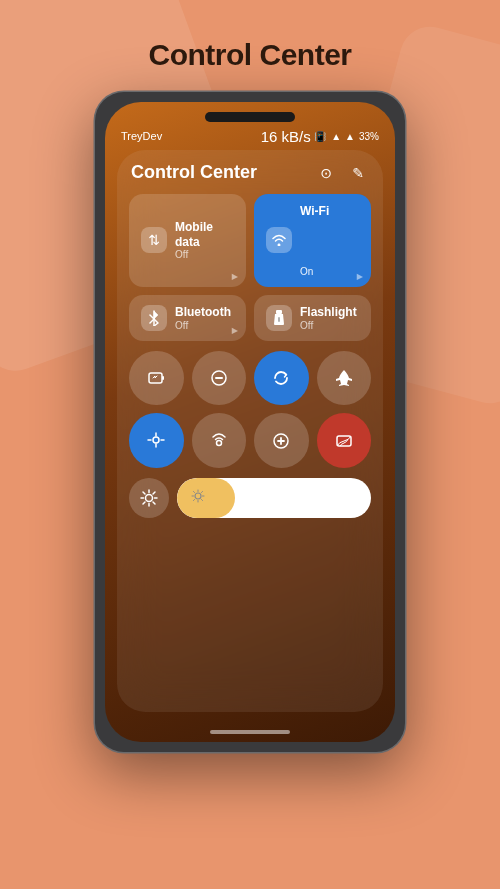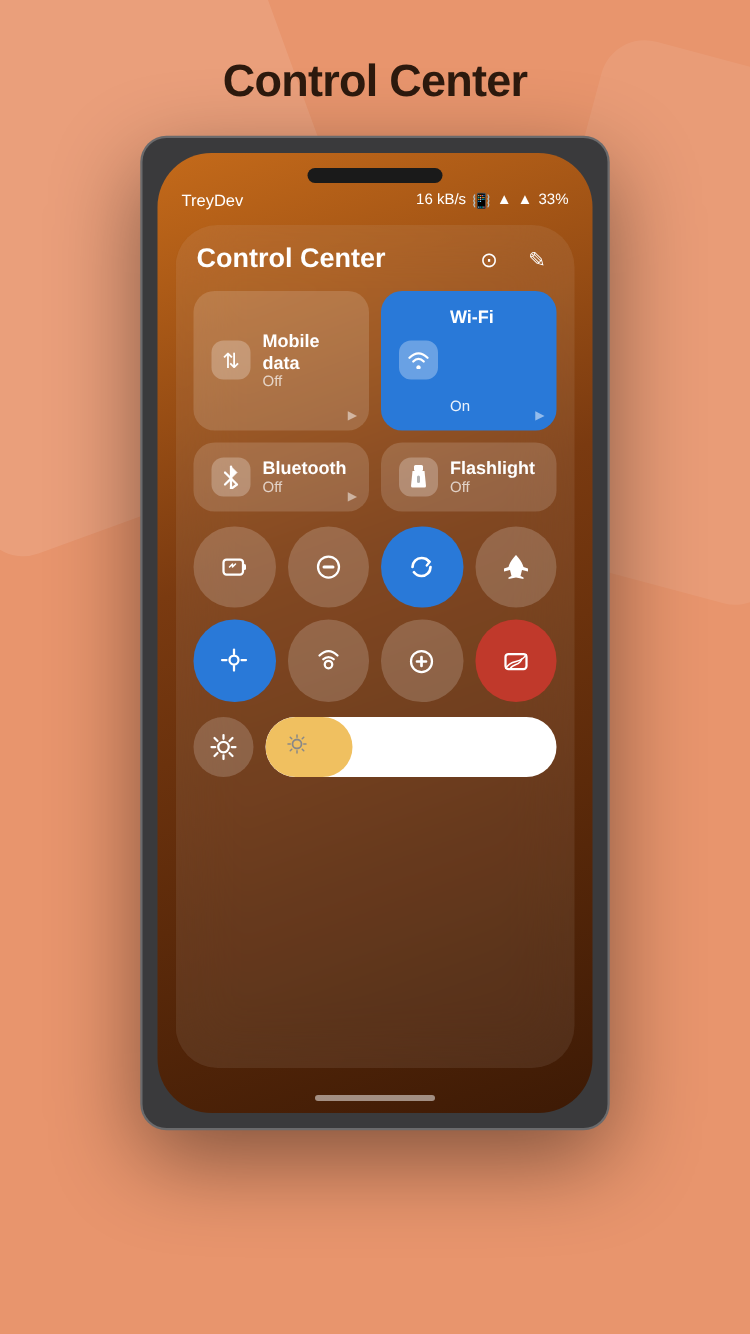--- a/index.html
+++ b/index.html
@@ -57,21 +57,21 @@
       letter-spacing: -0.5px;
     }
 
     
     .phone-frame {
       position: relative;
       z-index: 2;
       width: 310px;
       height: 660px;
       background: #3a3a3c;
-      border-radius: 16px;
+      border-radius: 29px;
       padding: 10px;
       box-shadow:
         0 0 0 1.5px #6a6a6c,
         0 20px 60px rgba(0,0,0,0.45);
     }
 
     .phone-screen {
       width: 100%;
       height: 100%;
       border-radius: 36px;
@@ -113,21 +113,21 @@
 
     .status-right {
       display: flex;
       align-items: center;
       gap: 4px;
       font-size: 10px;
       color: #fff;
     }
 
     .status-speed {
-      font-size: 10px;
+      font-size: 15px;
       color: #fff;
     }
 
     
     .control-center {
       position: absolute;
       top: 48px;
       left: 12px;
       right: 12px;
       bottom: 30px;

